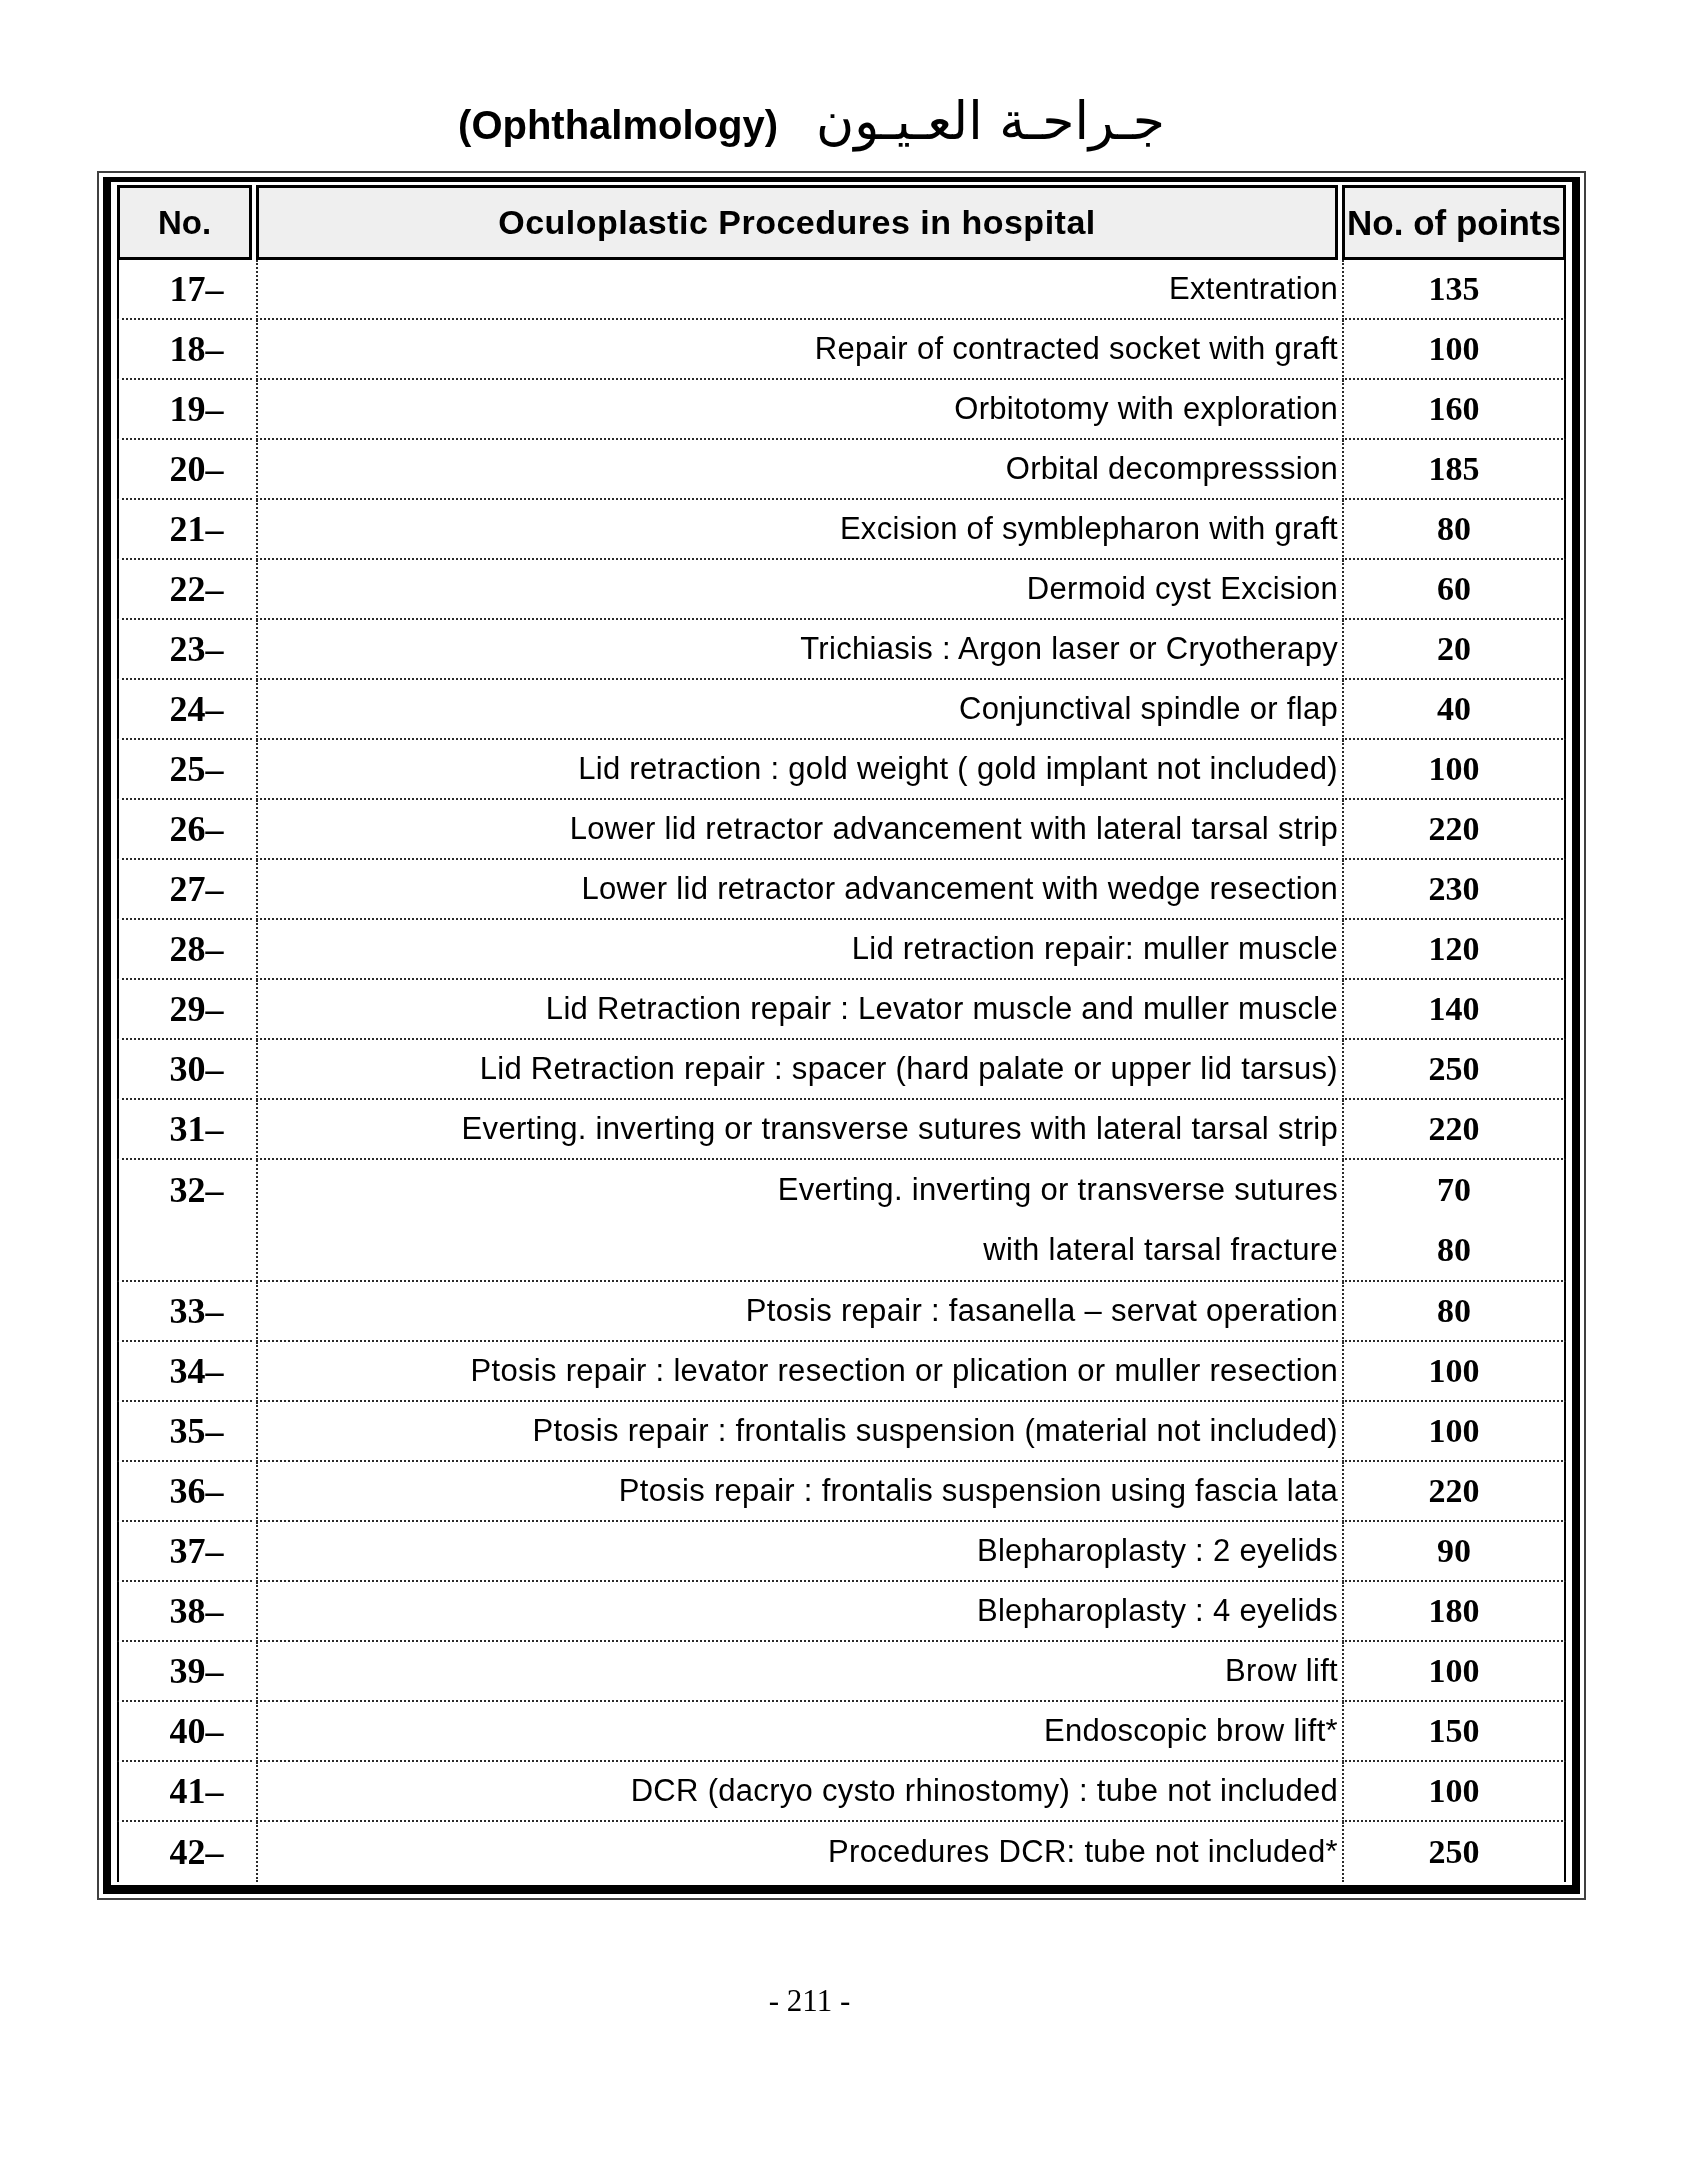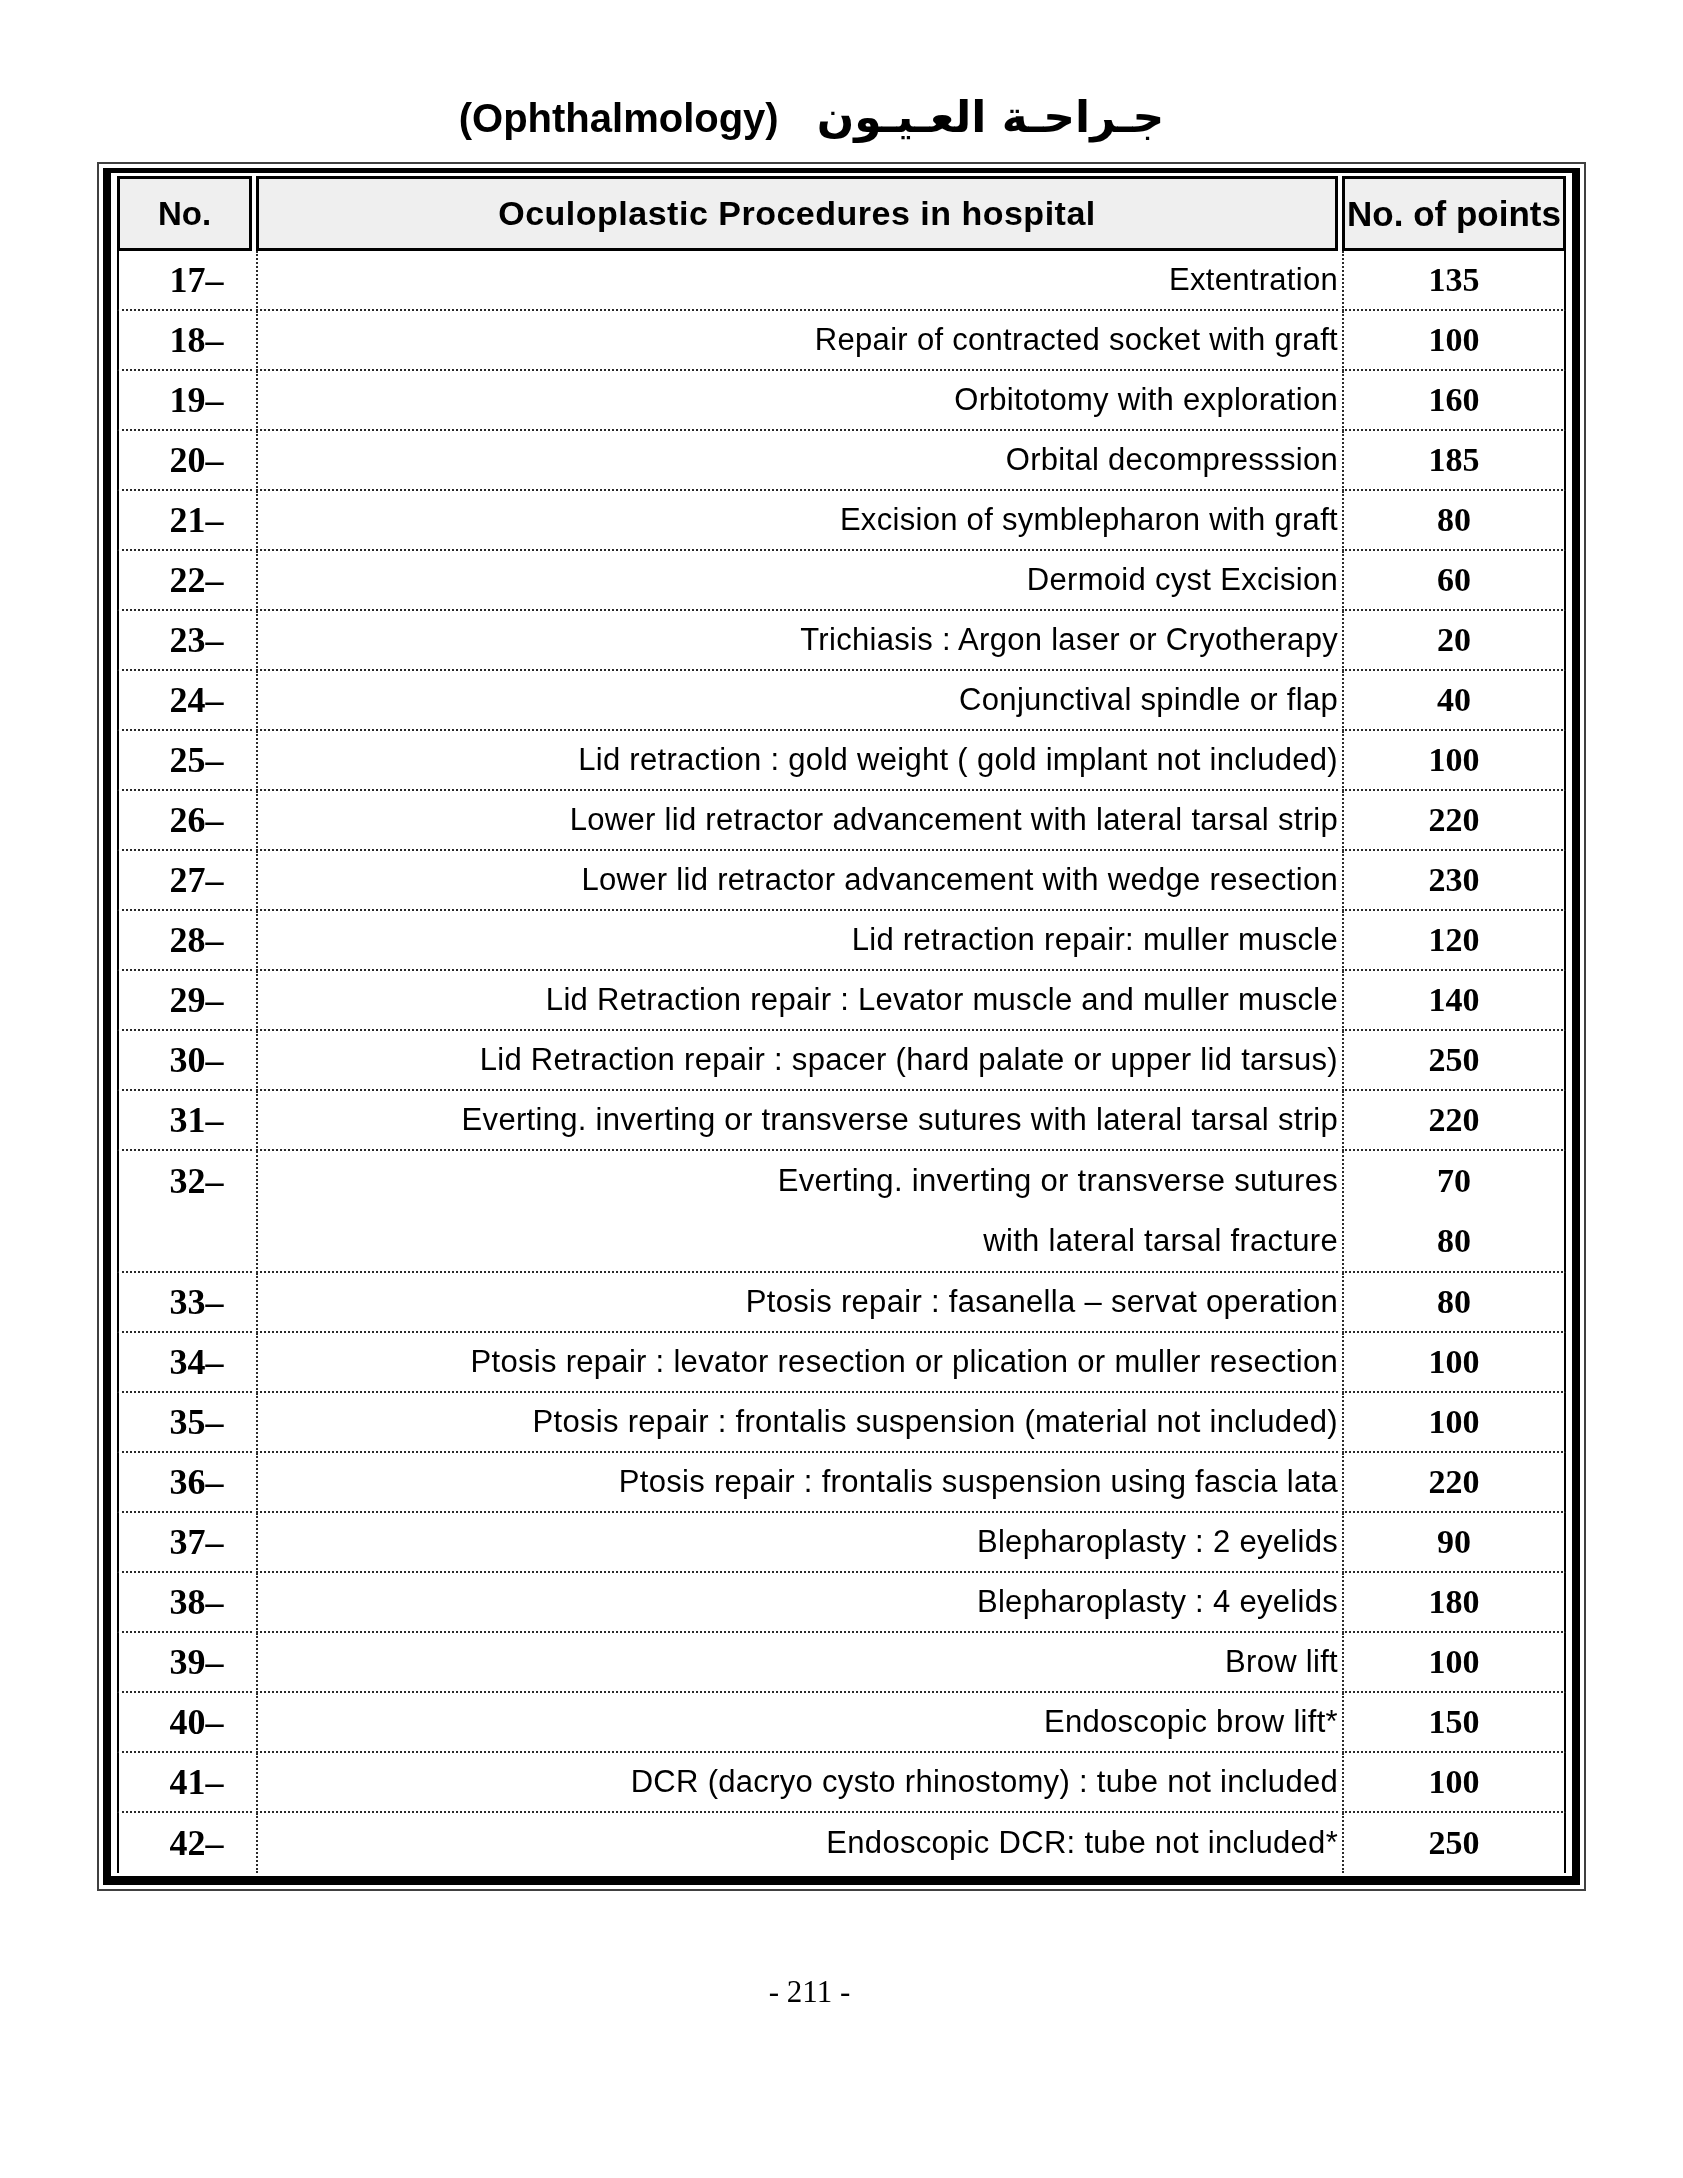--- a/index.html
+++ b/index.html
@@ -21,22 +21,22 @@
     white-space: nowrap;
   }
   .title-en {
     font-family: "Liberation Sans", sans-serif;
     font-weight: bold;
     font-size: 40px;
     letter-spacing: 0px;
   }
   .title-ar {
     font-family: "DejaVu Sans", sans-serif;
-    font-weight: bold;
-    font-size: 44px;
+    font-weight: normal;
+    font-size: 52px;
     margin-left: 38px;
     direction: rtl;
     unicode-bidi: isolate;
   }
 
   
   .table-outer {
     width: 1489px;
     margin: 20px auto 0 auto;
     border: 2px solid #404040;
@@ -274,21 +274,21 @@
     <td class="col-proc">Endoscopic brow lift*</td>
     <td class="col-points">150</td>
   </tr>
             <tr>
     <td class="col-no">41–</td>
     <td class="col-proc">DCR (dacryo cysto rhinostomy) : tube not included</td>
     <td class="col-points">100</td>
   </tr>
             <tr>
     <td class="col-no">42–</td>
-    <td class="col-proc">Endoscopic DCR: tube not included*</td>
+    <td class="col-proc">Procedures DCR: tube not included*</td>
     <td class="col-points">250</td>
   </tr>
           </tbody>
       </table>
     </div>
   </div>
 
   <div class="page-number">- 211 -</div>
 
 </div>

